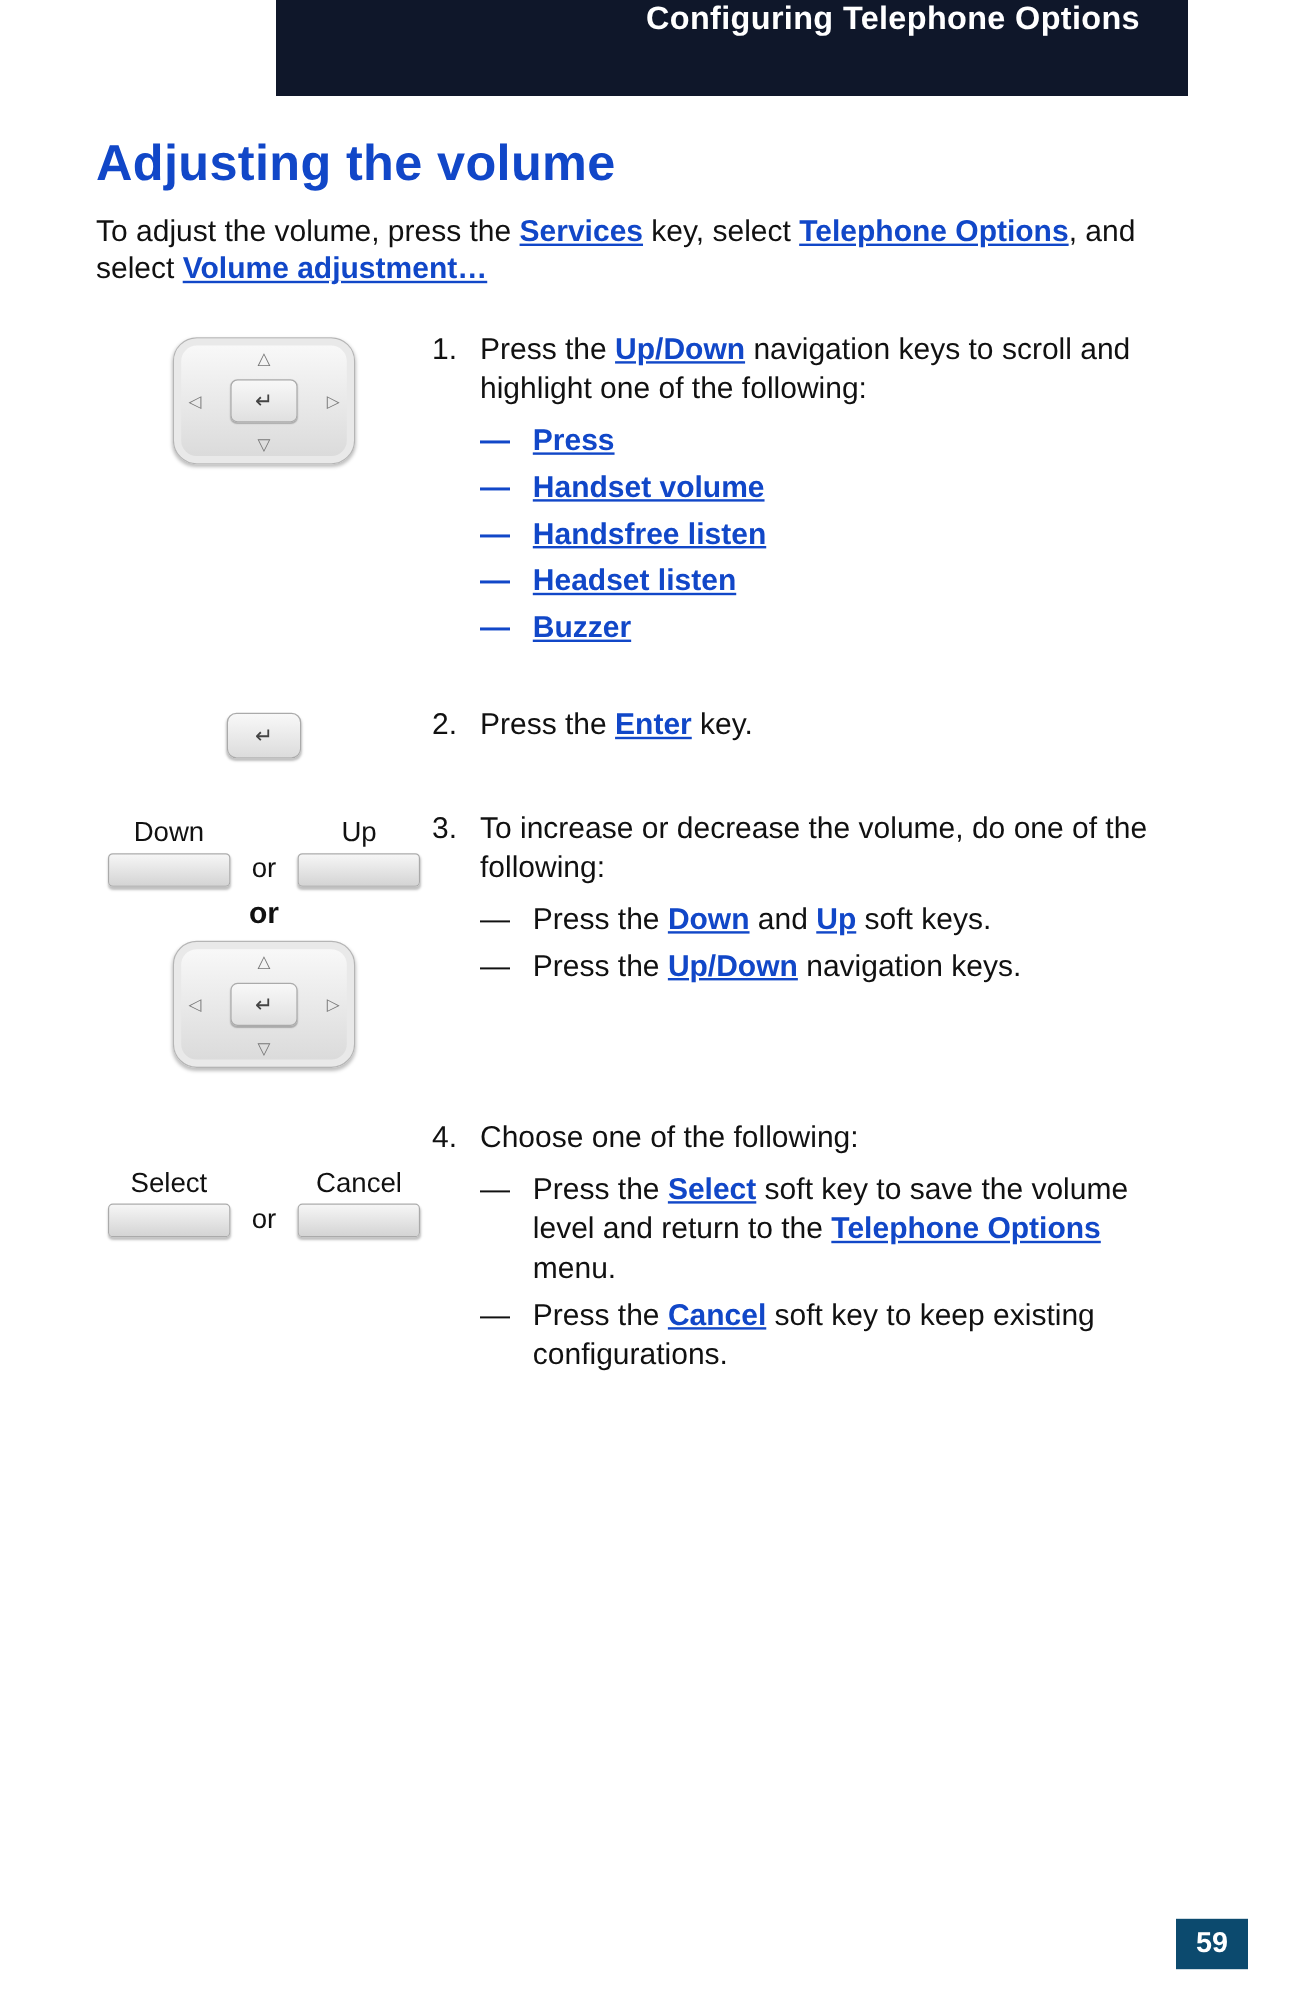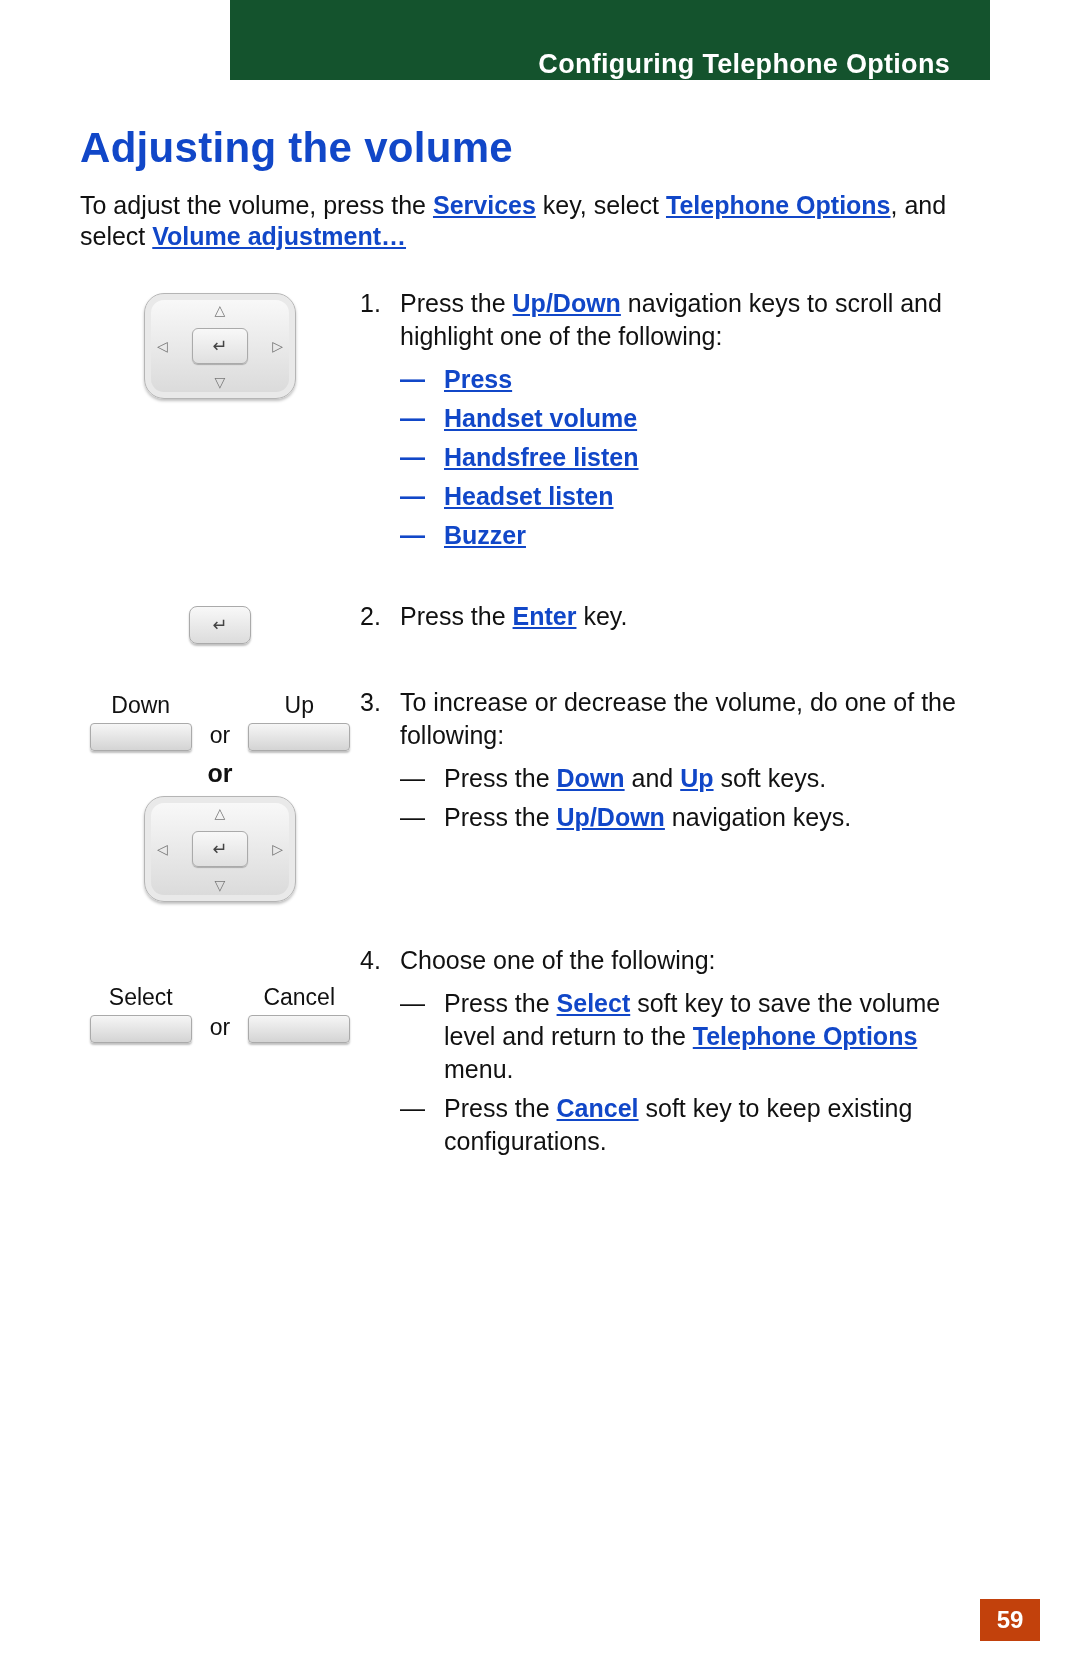--- a/index.html
+++ b/index.html
@@ -16,44 +16,44 @@
     font-family:Helvetica,Arial,sans-serif;
     color:var(--text);
     position:relative;
   }
 
   
   .header-tab{
     position:absolute;
     top:0;left:230px;
     width:760px;height:80px;
-    background:#14532d;
-    display:flex;align-items:flex-end;justify-content:flex-end;
+    background:#0f172a;
+    display:flex;align-items:flex-start;justify-content:flex-end;
     padding-right:40px;box-sizing:border-box;
   }
   .header-tab span{
     color:#fff;font-weight:700;font-size:27px;letter-spacing:.3px;
   }
   .page-num{
     position:absolute;
     bottom:28px;right:40px;
     width:60px;height:42px;
-    background:#c2410c;
+    background:#0c4a6e;
     color:#fff;font-weight:700;font-size:24px;
     display:flex;align-items:center;justify-content:center;text-align:center;
   }
 
   
   .page{
     position:absolute;
     top:108px;left:80px;right:90px;
   }
   h1{
     color:var(--link);
-    font-size:42px;font-weight:700;margin:16px 0 18px;
+    font-size:42px;font-weight:700;margin:4px 0 18px;
     font-family:Helvetica,Arial,sans-serif;
     letter-spacing:.3px;
   }
   .intro{
     font-size:25px;line-height:1.25;margin:0 0 34px;
   }
   .lk{color:var(--link);font-weight:700;text-decoration:underline;}
   .subhead{font-weight:700;font-size:25px;margin:0 0 50px;}
 
   

